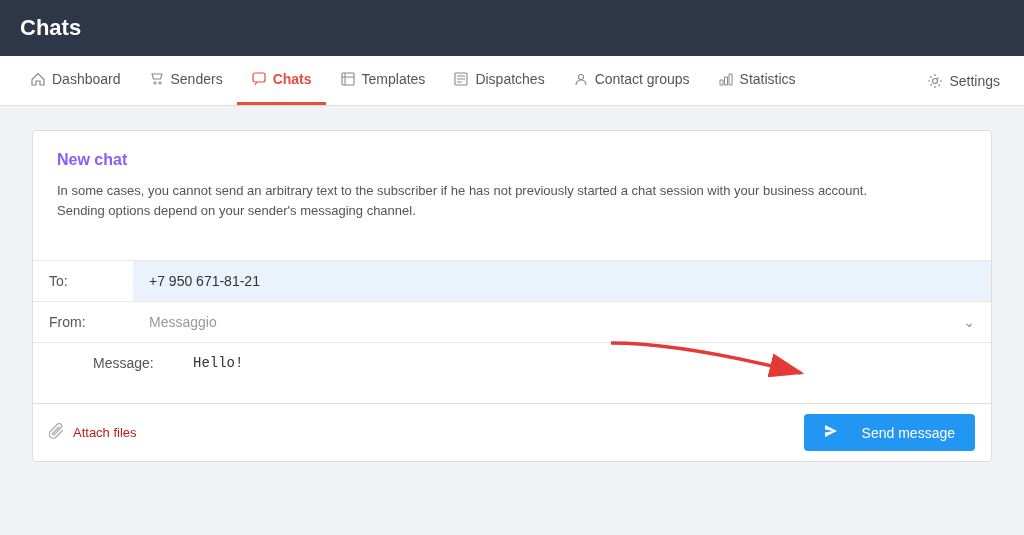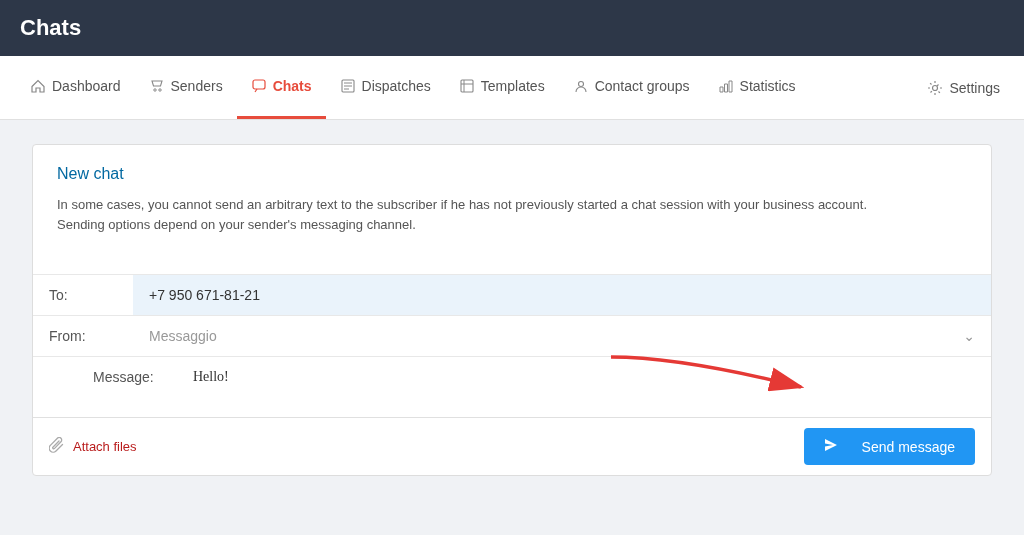--- a/index.html
+++ b/index.html
@@ -20,21 +20,21 @@
       color: white;
     }
 
     
     .nav {
       background: white;
       border-bottom: 1px solid #e0e0e0;
       display: flex;
       align-items: center;
       padding: 0 16px;
-      height: 64px;
+      height: 50px;
     }
     .nav-item {
       display: flex;
       align-items: center;
       gap: 6px;
       padding: 0 14px;
       height: 100%;
       cursor: pointer;
       font-size: 14px;
       color: #555;
@@ -79,22 +79,22 @@
       border: 1px solid #ddd;
       border-radius: 4px;
       max-width: 960px;
       margin: 0 auto;
     }
     .card-body {
       padding: 20px 24px;
     }
     .card-title {
       font-size: 16px;
-      font-weight: normal;
-      color: #0369a1;
+      font-weight: bold;
+      color: #8b5cf6;
       margin-bottom: 12px;
     }
     .card-info {
       font-size: 13px;
       color: #555;
       line-height: 1.5;
       margin-bottom: 20px;
     }
 
     
@@ -127,21 +127,21 @@
       justify-content: space-between;
     }
     .form-textarea {
       flex: 1;
       border: none;
       outline: none;
       resize: none;
       font-size: 14px;
       color: #333;
       min-height: 60px;
-      font-family: Liberation Serif, serif;
+      font-family: Liberation Mono, monospace;
       background: white;
       padding: 12px 16px;
       width: 100%;
     }
     .chevron {
       font-size: 14px;
       color: #999;
     }
 
     
@@ -226,34 +226,34 @@
         <path d="M3 13l2-3" stroke="#e74c3c" stroke-width="1.2"></path>
       </svg>
     </span>
     <span>Chats</span>
   </a>
 
   <a class="nav-item">
     <span class="nav-icon">
       <svg width="14" height="14" viewBox="0 0 14 14" fill="none">
         <rect x="1" y="1" width="12" height="12" rx="1" stroke="#888" stroke-width="1.1" fill="none"></rect>
+        <path d="M1 5h12M4 1v12" stroke="#888" stroke-width="1"></path>
+      </svg>
+    </span>
+    <span>Templates</span>
+  </a>
+
+  <a class="nav-item">
+    <span class="nav-icon">
+      <svg width="14" height="14" viewBox="0 0 14 14" fill="none">
+        <rect x="1" y="1" width="12" height="12" rx="1" stroke="#888" stroke-width="1.1" fill="none"></rect>
         <path d="M3 4h8M3 7h8M3 10h5" stroke="#888" stroke-width="1"></path>
       </svg>
     </span>
     <span>Dispatches</span>
-  </a>
-
-  <a class="nav-item">
-    <span class="nav-icon">
-      <svg width="14" height="14" viewBox="0 0 14 14" fill="none">
-        <rect x="1" y="1" width="12" height="12" rx="1" stroke="#888" stroke-width="1.1" fill="none"></rect>
-        <path d="M1 5h12M4 1v12" stroke="#888" stroke-width="1"></path>
-      </svg>
-    </span>
-    <span>Templates</span>
   </a>
 
   <a class="nav-item">
     <span class="nav-icon">
       <svg width="14" height="14" viewBox="0 0 14 14" fill="none">
         <circle cx="7" cy="5" r="2.5" stroke="#888" stroke-width="1.1" fill="none"></circle>
         <path d="M2 13c0-2.8 2.2-5 5-5s5 2.2 5 5" stroke="#888" stroke-width="1.1" fill="none"></path>
       </svg>
     </span>
     <span>Contact groups</span>

